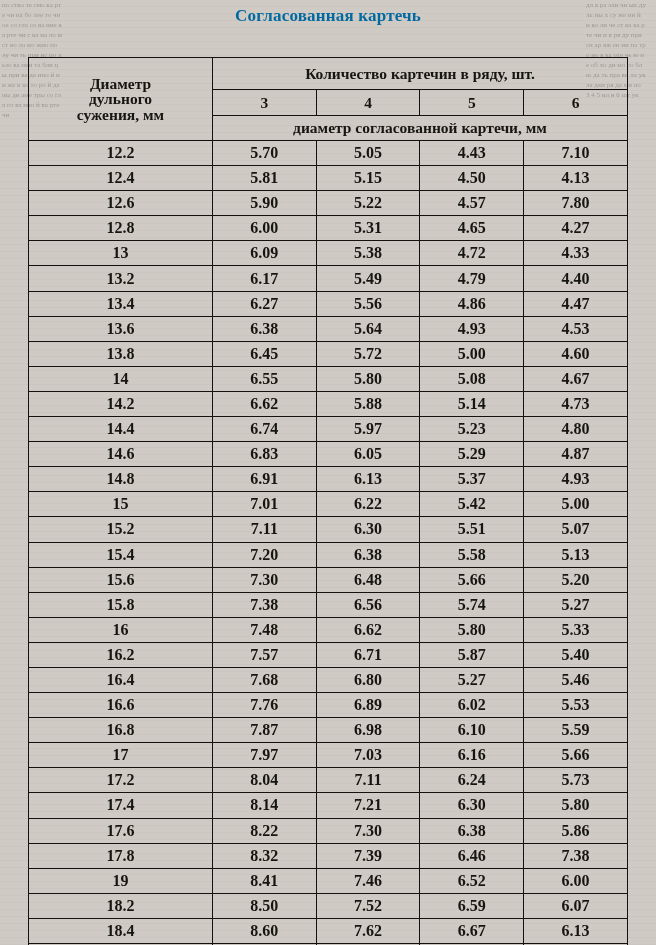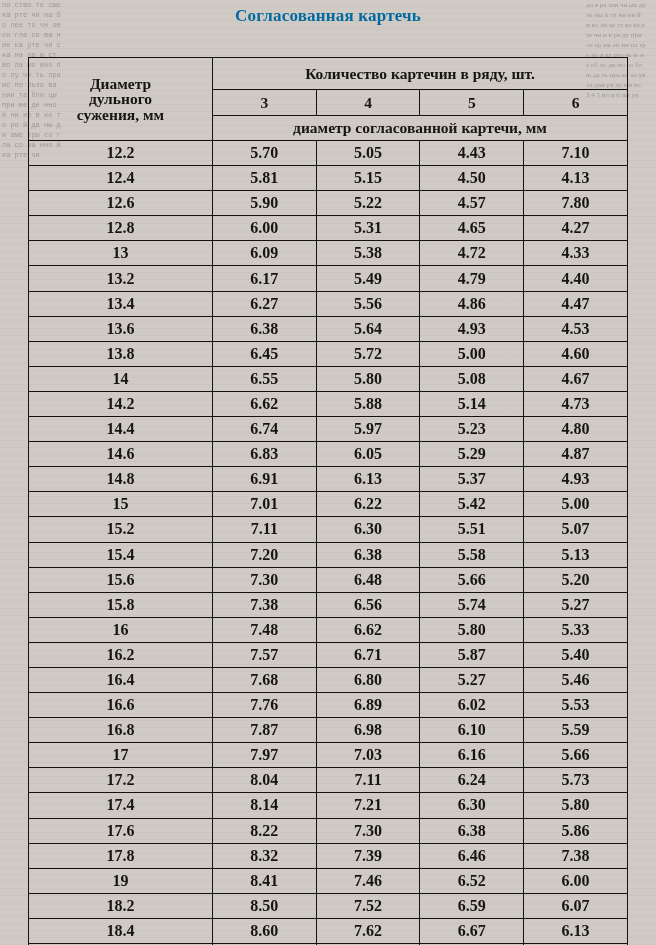--- a/index.html
+++ b/index.html
@@ -29,21 +29,21 @@
     width: 60px;
     height: 945px;
     font-size: 7px;
     line-height: 10px;
     color: rgba(40,35,30,0.30);
     overflow: hidden;
     word-break: break-all;
     font-family: "Liberation Serif", serif;
     pointer-events: none;
   }
-  .ghost-left  { left: 2px; font-family: Liberation Mono, monospace;  }
+  .ghost-left  { left: 2px;  }
   .ghost-right { right: 10px; }
 
   .title {
     position: absolute;
     top: 6px;
     left: 0;
     width: 656px;
     text-align: center;
     font-size: 17px;
     font-weight: bold;

